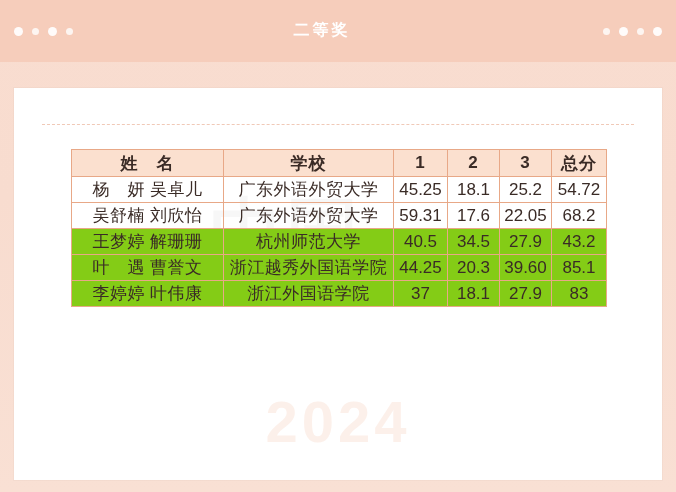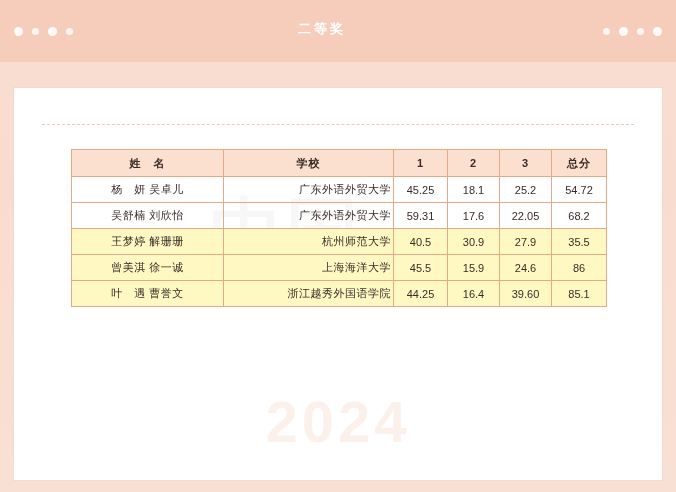--- a/index.html
+++ b/index.html
@@ -32,21 +32,21 @@
     position: absolute;
     left: 0; top: 0;
     width: 676px;
     height: 62px;
   }
   .title {
     position: absolute;
     left: 0; top: 20px;
     width: 644px;
     text-align: center;
-    font-size: 13px;
+    font-size: 16px;
     font-weight: bold;
     color: #ffffff;
     letter-spacing: 3px;
   }
   .dots {
     position: absolute;
     top: 27px;
     display: flex;
     gap: 9px;
   }
@@ -103,49 +103,48 @@
   }
 
   
   table.results {
     position: absolute;
     left: 57px;
     top: 61px;
     width: 535px;
     border-collapse: collapse;
     table-layout: fixed;
-    font-size: 11px;
+    font-size: 17px;
     color: #3a2b26;
   }
   table.results th,
   table.results td {
     border: 1px solid #e8a887;
     height: 25px;
     text-align: center;
     vertical-align: middle;
     padding: 0 2px;
     font-weight: normal;
     white-space: nowrap;
     overflow: hidden;
   }
   table.results thead th {
     background: #fbe0cf;
     font-weight: bold;
     height: 26px;
     letter-spacing: 1px;
   }
   tbody tr.alt td {
-    background: #fef9c3;
+    background: #84cc16;
   }
   tbody td.name {
     letter-spacing: 0.5px;
   }
   tbody td.school {
     letter-spacing: 0.5px;
-    text-align: right;
   }
   col.c-name   { width: 152px; }
   col.c-school { width: 170px; }
   col.c-s1     { width: 54px; }
   col.c-s2     { width: 52px; }
   col.c-s3     { width: 52px; }
   col.c-total  { width: 55px; }
 </style>
 </head>
 <body>
@@ -208,36 +207,36 @@
           <td class="school">广东外语外贸大学</td>
           <td>59.31</td>
           <td>17.6</td>
           <td>22.05</td>
           <td>68.2</td>
         </tr>
         <tr class="alt">
           <td class="name">王梦婷  解珊珊</td>
           <td class="school">杭州师范大学</td>
           <td>40.5</td>
-          <td>30.9</td>
+          <td>34.5</td>
           <td>27.9</td>
-          <td>35.5</td>
-        </tr>
-        <tr class="alt">
-          <td class="name">曾美淇  徐一诚</td>
-          <td class="school">上海海洋大学</td>
-          <td>45.5</td>
-          <td>15.9</td>
-          <td>24.6</td>
-          <td>86</td>
+          <td>43.2</td>
         </tr>
         <tr class="alt">
           <td class="name">叶　遇  曹誉文</td>
           <td class="school">浙江越秀外国语学院</td>
           <td>44.25</td>
-          <td>16.4</td>
+          <td>20.3</td>
           <td>39.60</td>
           <td>85.1</td>
+        </tr>
+        <tr class="alt">
+          <td class="name">李婷婷  叶伟康</td>
+          <td class="school">浙江外国语学院</td>
+          <td>37</td>
+          <td>18.1</td>
+          <td>27.9</td>
+          <td>83</td>
         </tr>
       </tbody>
     </table>
   </div>
 </div>
 
 </body></html>

